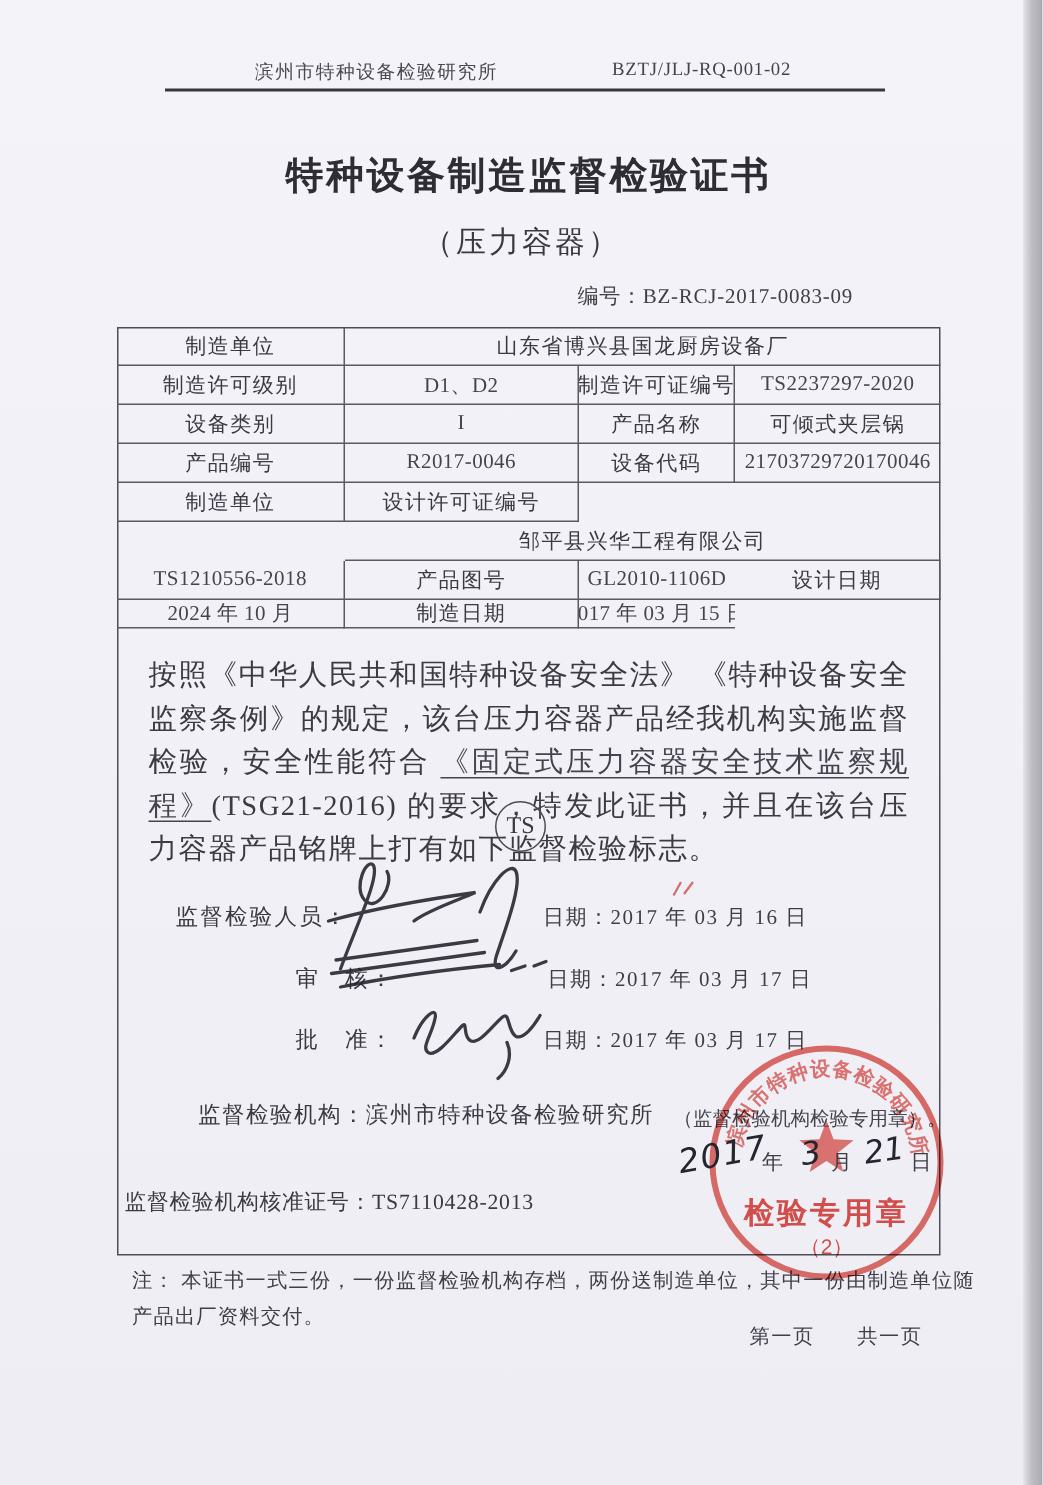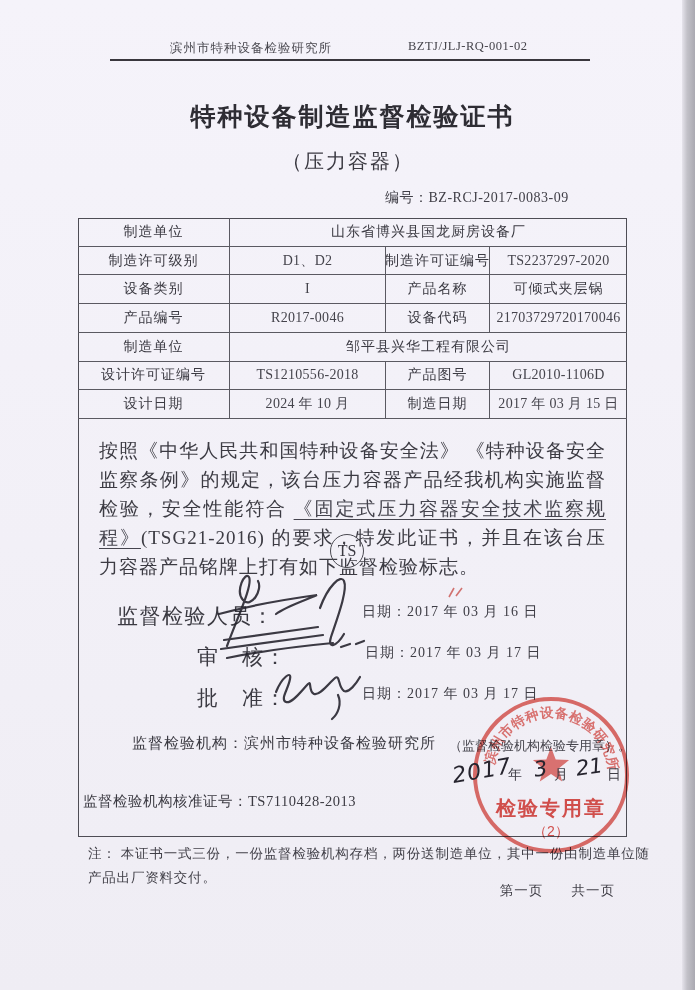--- a/index.html
+++ b/index.html
@@ -30,21 +30,21 @@
   .c.lastcol{border-right:none;}
   .c.span3{grid-column:2/5;border-right:none;}
   .c.num{letter-spacing:.3px;color:#45444c;}
   
   .statement{left:99px;top:436px;width:507px;font-size:19px;line-height:29px;
     letter-spacing:1px;text-align:justify;color:#3c3b43;}
   .uline{text-decoration:underline;text-underline-offset:4px;color:#45444e;}
   .ts-mark{left:330px;top:534px;width:34px;height:34px;border:1.5px solid #4b4a52;border-radius:50%;
     display:flex;align-items:center;justify-content:center;font-size:16px;color:#3a3941;box-sizing:border-box;}
   
-  .sig-label{font-size:21px;letter-spacing:1.5px;color:#3b3a42;}
+  .sig-label{font-size:15px;letter-spacing:1.5px;color:#3b3a42;}
   .sig-date{font-size:14px;letter-spacing:1px;color:#3e3d45;}
   .ink{position:absolute;left:0;top:0;pointer-events:none;}
   
   .agency{left:132px;top:734px;font-size:15px;letter-spacing:1px;color:#3b3a42;}
   .stamp-note{left:449px;top:737px;font-size:13px;letter-spacing:0;color:#45444c;z-index:2;}
   .approval{left:83px;top:792px;font-size:14.5px;letter-spacing:.5px;color:#3b3a42;}
   
   .stamp{left:462px;top:690px;mix-blend-mode:multiply;opacity:.95;z-index:3;}
   .hand{font-family:"DejaVu Sans","Liberation Sans",sans-serif;font-style:italic;color:#26242e;z-index:4;}
   .unit{font-size:14px;color:#3e3d45;z-index:4;}
@@ -84,23 +84,23 @@
     <div class="c num">I</div>
     <div class="c">产品名称</div>
     <div class="c lastcol">可倾式夹层锅</div>
 
     <div class="c">产品编号</div>
     <div class="c num">R2017-0046</div>
     <div class="c">设备代码</div>
     <div class="c num lastcol">21703729720170046</div>
 
     <div class="c">制造单位</div>
+    <div class="c">设计许可证编号</div>
+
     <div class="c span3">邹平县兴华工程有限公司</div>
-
-    <div class="c">设计许可证编号</div>
     <div class="c num">TS1210556-2018</div>
     <div class="c">产品图号</div>
     <div class="c num lastcol">GL2010-1106D</div>
 
     <div class="c">设计日期</div>
     <div class="c num">2024 年 10 月</div>
     <div class="c">制造日期</div>
     <div class="c num lastcol">2017 年 03 月 15 日</div>
   </div>
 

